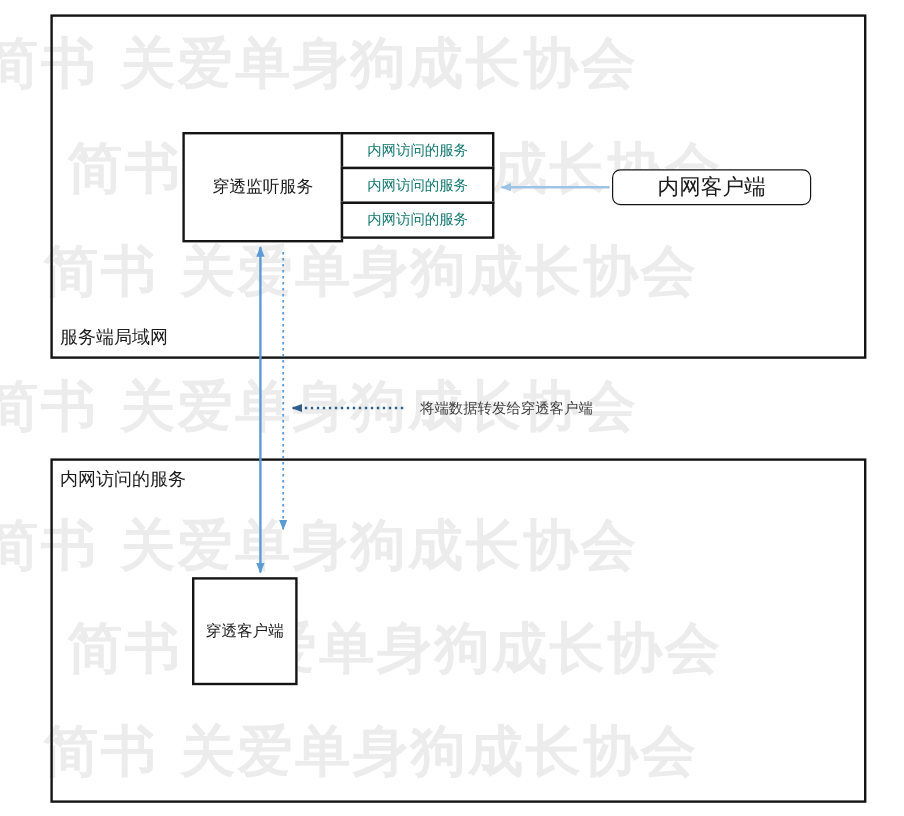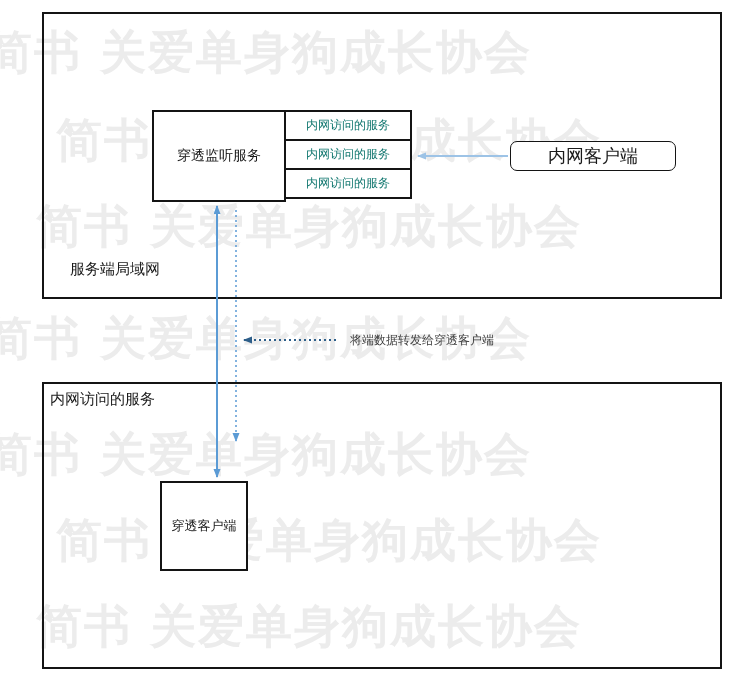--- a/index.html
+++ b/index.html
@@ -23,21 +23,21 @@
   .wm7{top:596px;left:36px;}
   
   .lan{
     position:absolute;z-index:1;border:2px solid #141414;background:transparent;
   }
   .lan-server{left:42px;top:12px;width:676px;height:283px;}
   .lan-client{left:42px;top:382px;width:676px;height:283px;}
   .lan-label{
     position:absolute;z-index:2;font-size:15px;color:#1a1a1a;
   }
-  .lan-server-label{left:50px;top:260px;margin-left:20px;}
+  .lan-server-label{left:50px;top:272px;}
   .lan-client-label{left:50px;top:390px;}
   
   .box{
     position:absolute;z-index:2;border:2px solid #141414;background:#ffffff;
     display:flex;align-items:center;justify-content:center;
     font-size:14px;color:#1a1a1a;box-sizing:border-box;text-align:center;
   }
   .listen-service{left:152px;top:110px;width:134px;height:92px;}
   .services-col{
     position:absolute;z-index:2;left:284px;top:110px;width:128px;

